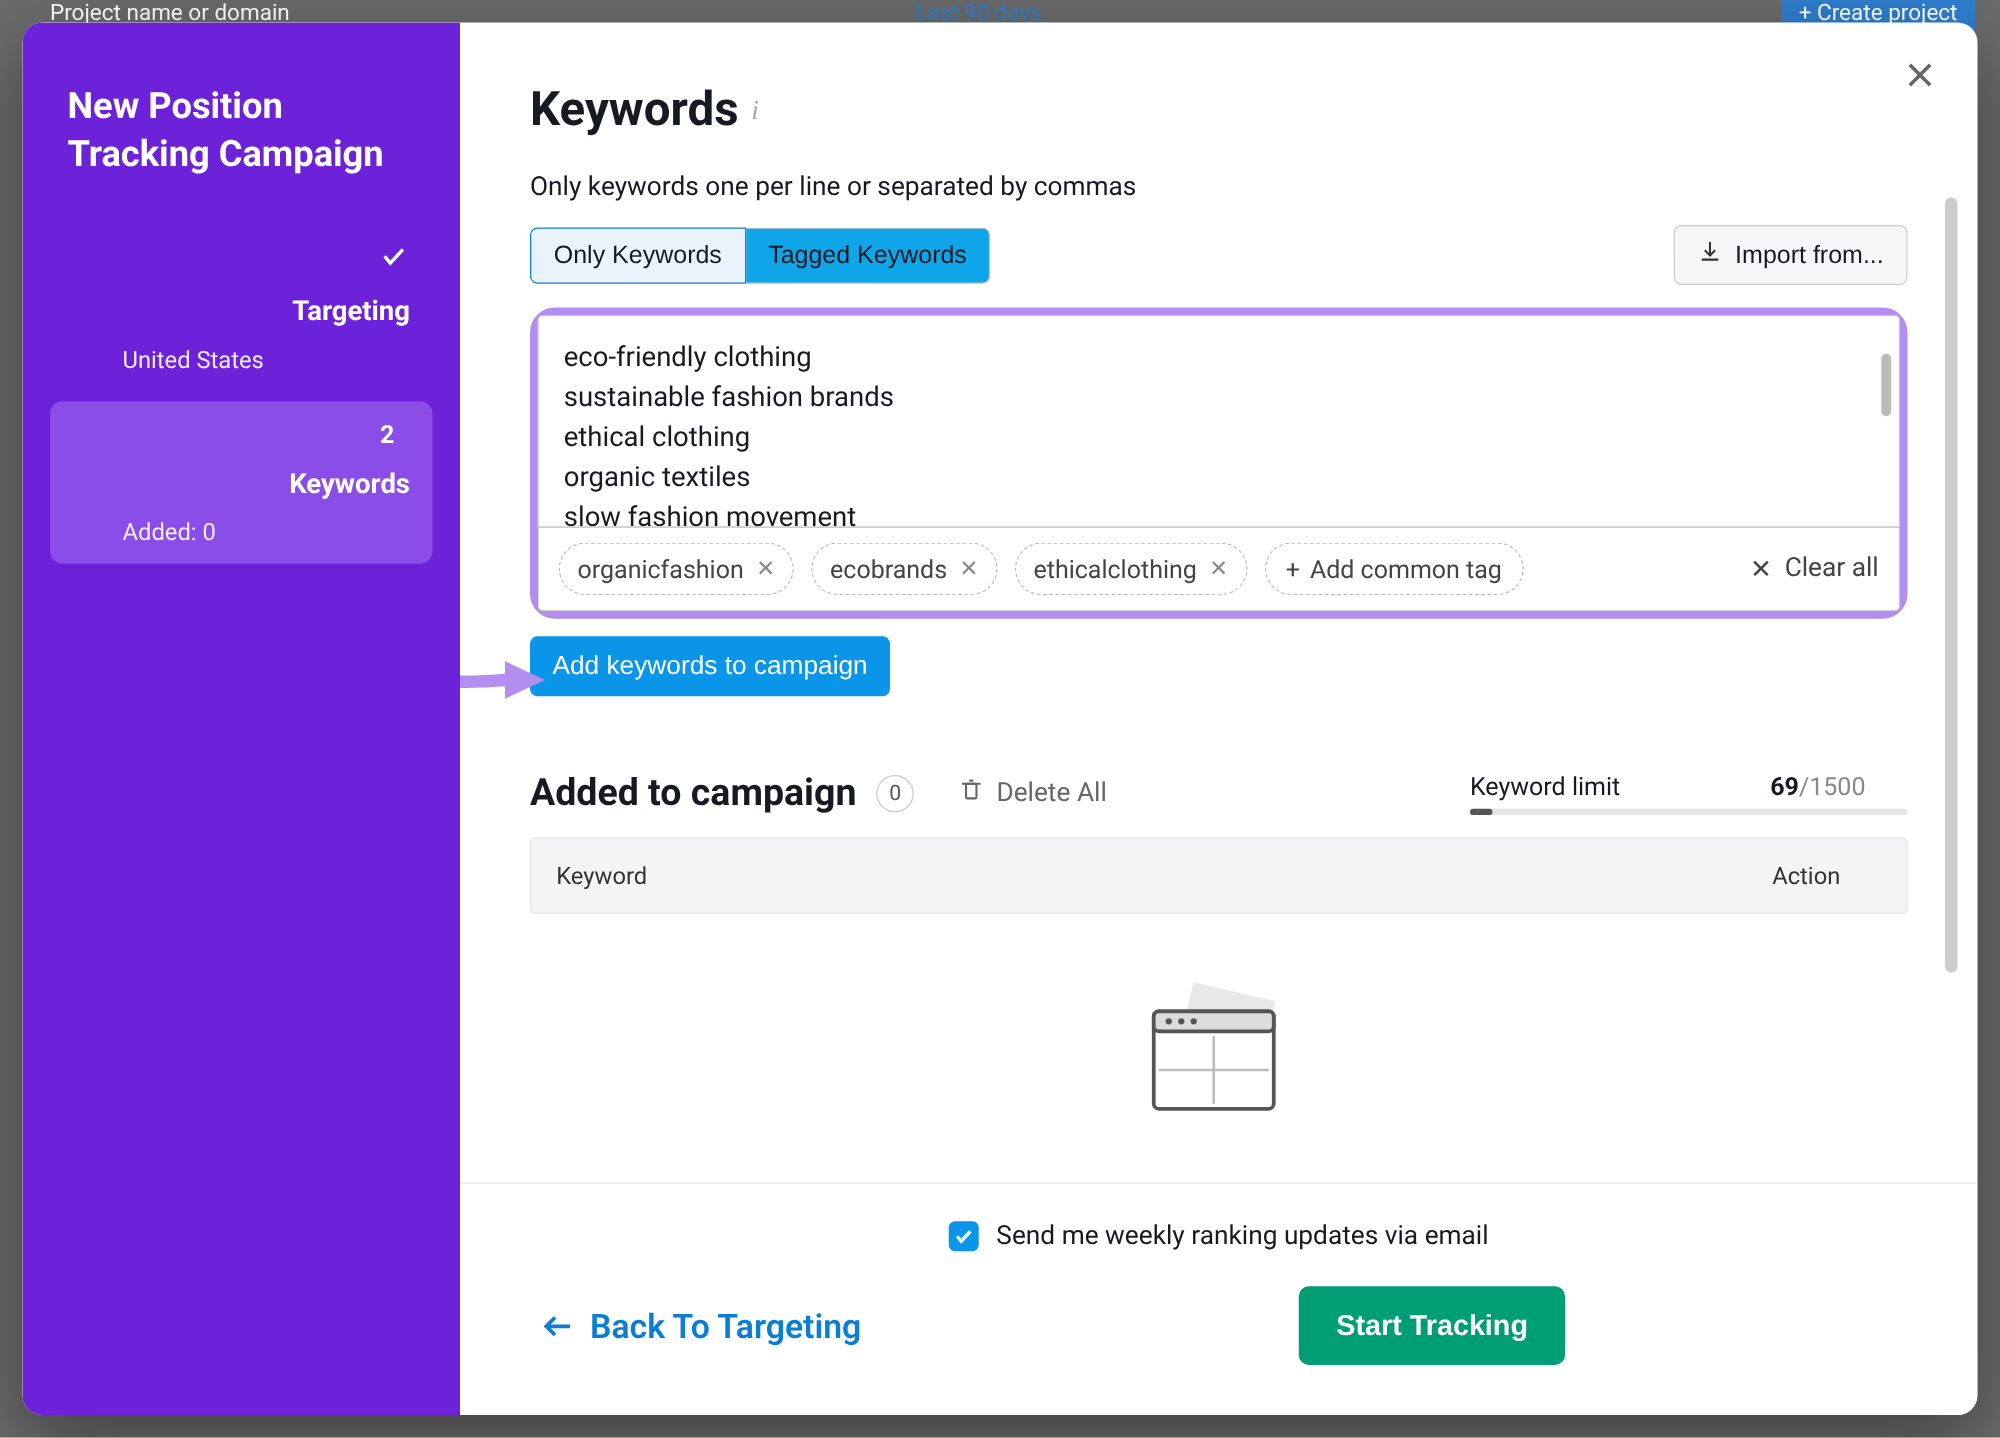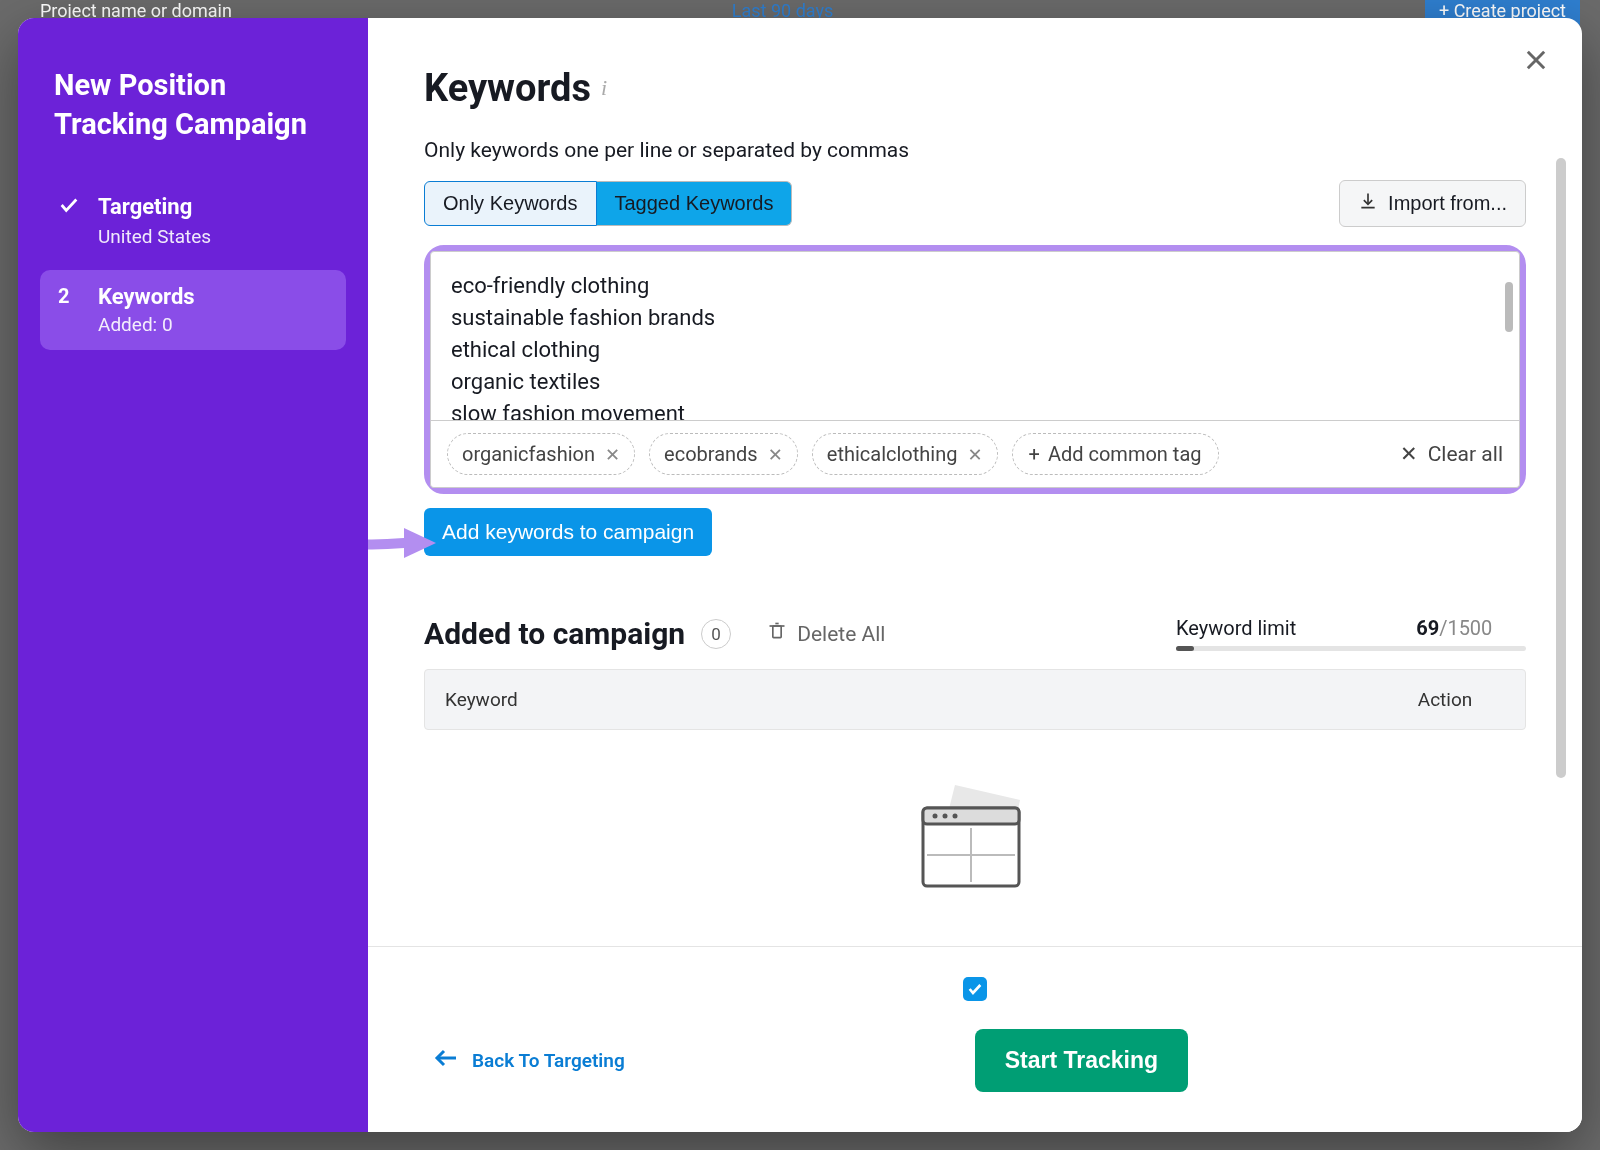--- a/index.html
+++ b/index.html
@@ -51,37 +51,38 @@
     margin-bottom: 36px;
     padding: 0 14px;
   }
   .step {
     padding: 14px 18px;
     border-radius: 10px;
     margin-bottom: 8px;
   }
   .step-row {
     display: flex;
-    align-items: flex-start;
+    align-items: flex-end;
     gap: 16px;
+    flex-direction: column;
   }
   .step-num {
     width: 24px;
     font-weight: 700;
     font-size: 20px;
   }
   .step-label {
     font-size: 22px;
     font-weight: 700;
   }
   .step-sub {
     font-size: 19px;
     font-weight: 400;
     margin-left: 40px;
-    margin-top: 4px;
+    margin-top: 14px;
     opacity: 0.9;
   }
   .step.active {
     background: #8a4de8;
   }
   .check-svg { stroke: #fff; stroke-width: 3; fill: none; }
 
   .main {
     flex: 1;
     position: relative;
@@ -375,21 +376,21 @@
     color: #171a22;
   }
   .footer-actions {
     display: flex;
     align-items: center;
     gap: 40px;
     padding: 0 10px;
   }
   .back-link {
     color: #0a7dd4;
-    font-size: 19px;
+    font-size: 27px;
     font-weight: 600;
     cursor: pointer;
     display: flex;
     align-items: center;
     gap: 14px;
   }
   .start-btn {
     background: #009e74;
     color: #fff;
     border: none;
@@ -572,20 +573,21 @@
       </div>
     </div>
 
     <div class="footer">
       <div class="email-row">
         <span class="checkbox">
           <svg width="16" height="16" viewBox="0 0 24 24" fill="none" stroke="#fff" stroke-width="4">
               <polyline points="4 12 9 18 20 6"></polyline>
             </svg>
         </span>
+        <span class="email-label">Send me weekly ranking updates via email</span>
       </div>
       <div class="footer-actions">
         <span class="back-link">
           <span>
             <svg width="24" height="18" viewBox="0 0 24 18" fill="none" stroke="#0a7dd4" stroke-width="3">
                 <line x1="22" y1="9" x2="3" y2="9"></line>
                 <polyline points="10 2 3 9 10 16"></polyline>
               </svg>
           </span>
           <span>Back To Targeting</span>

